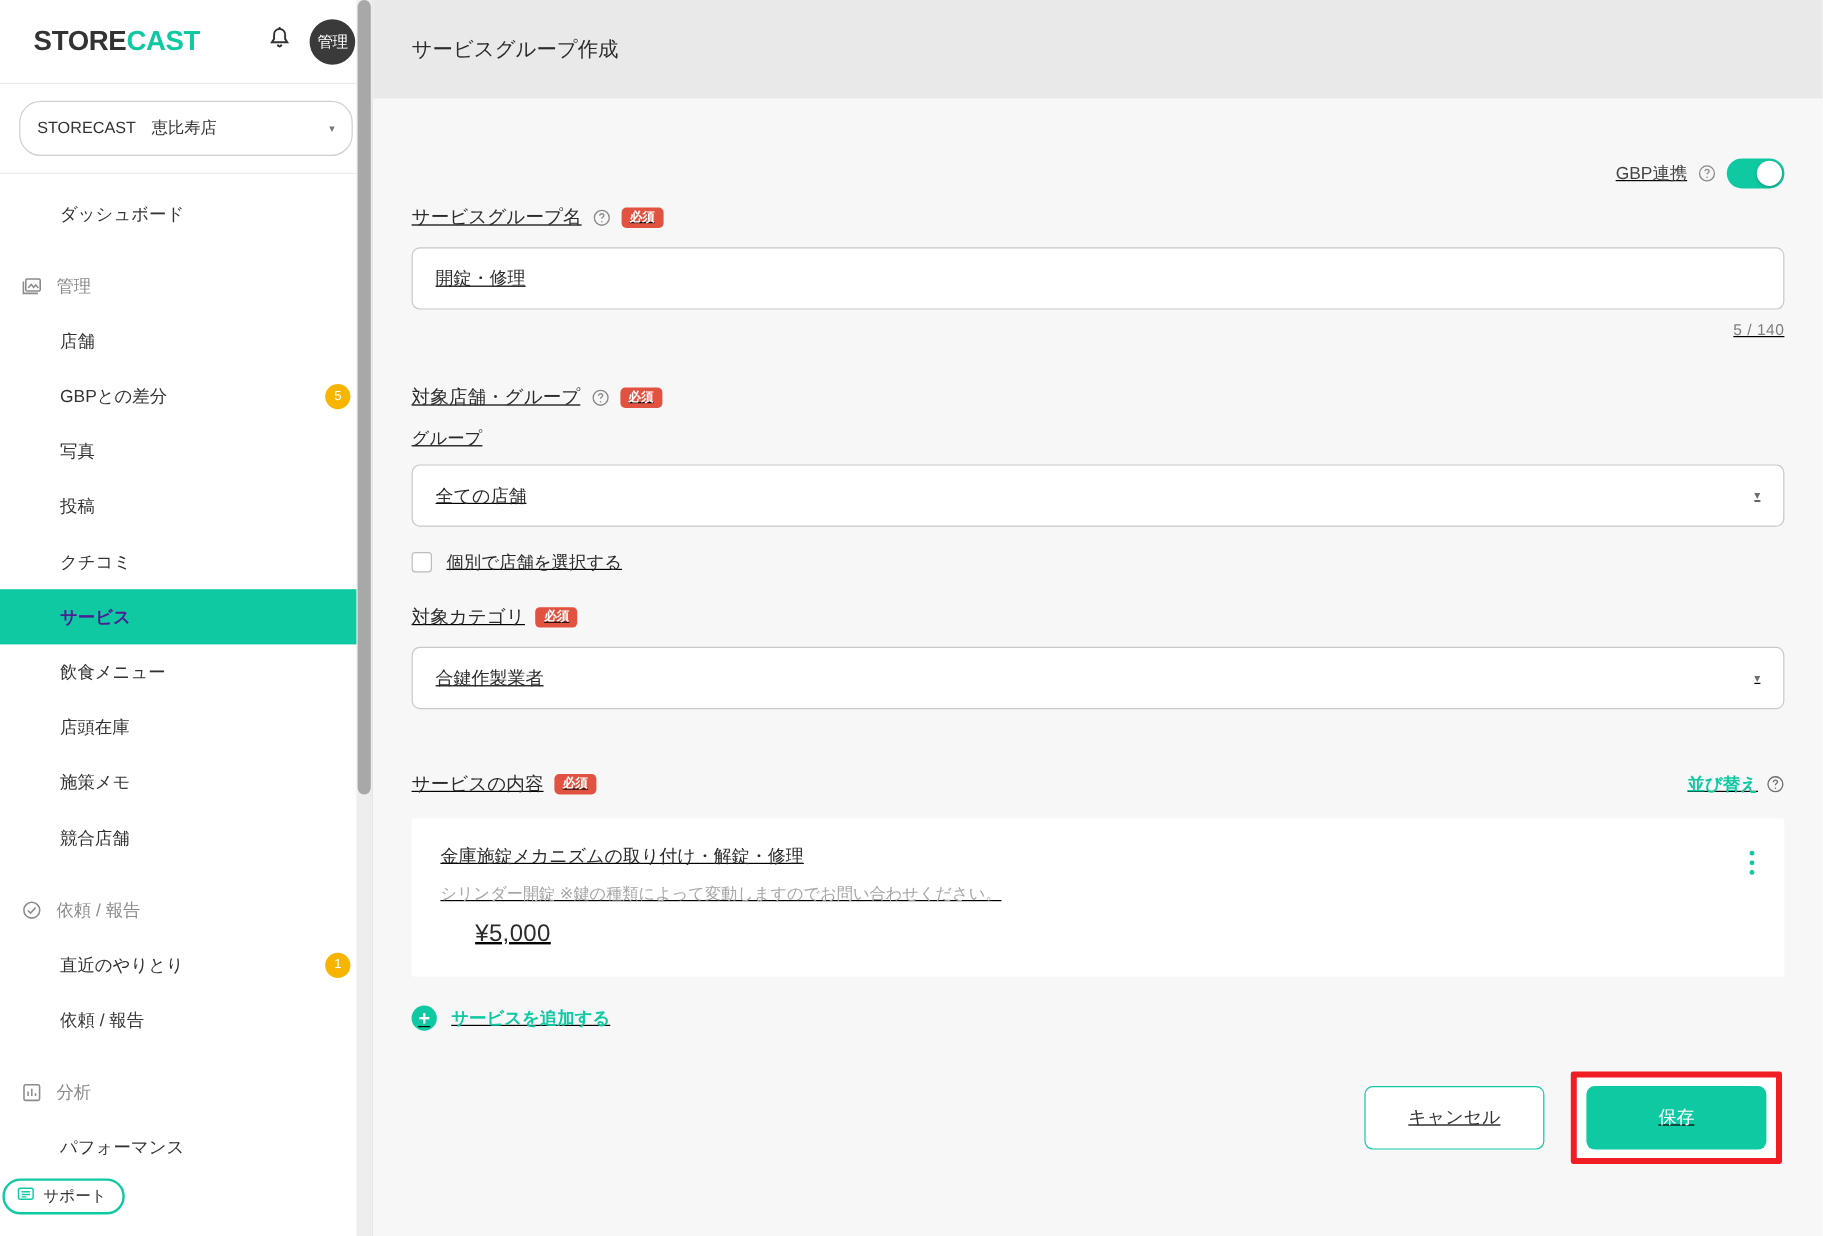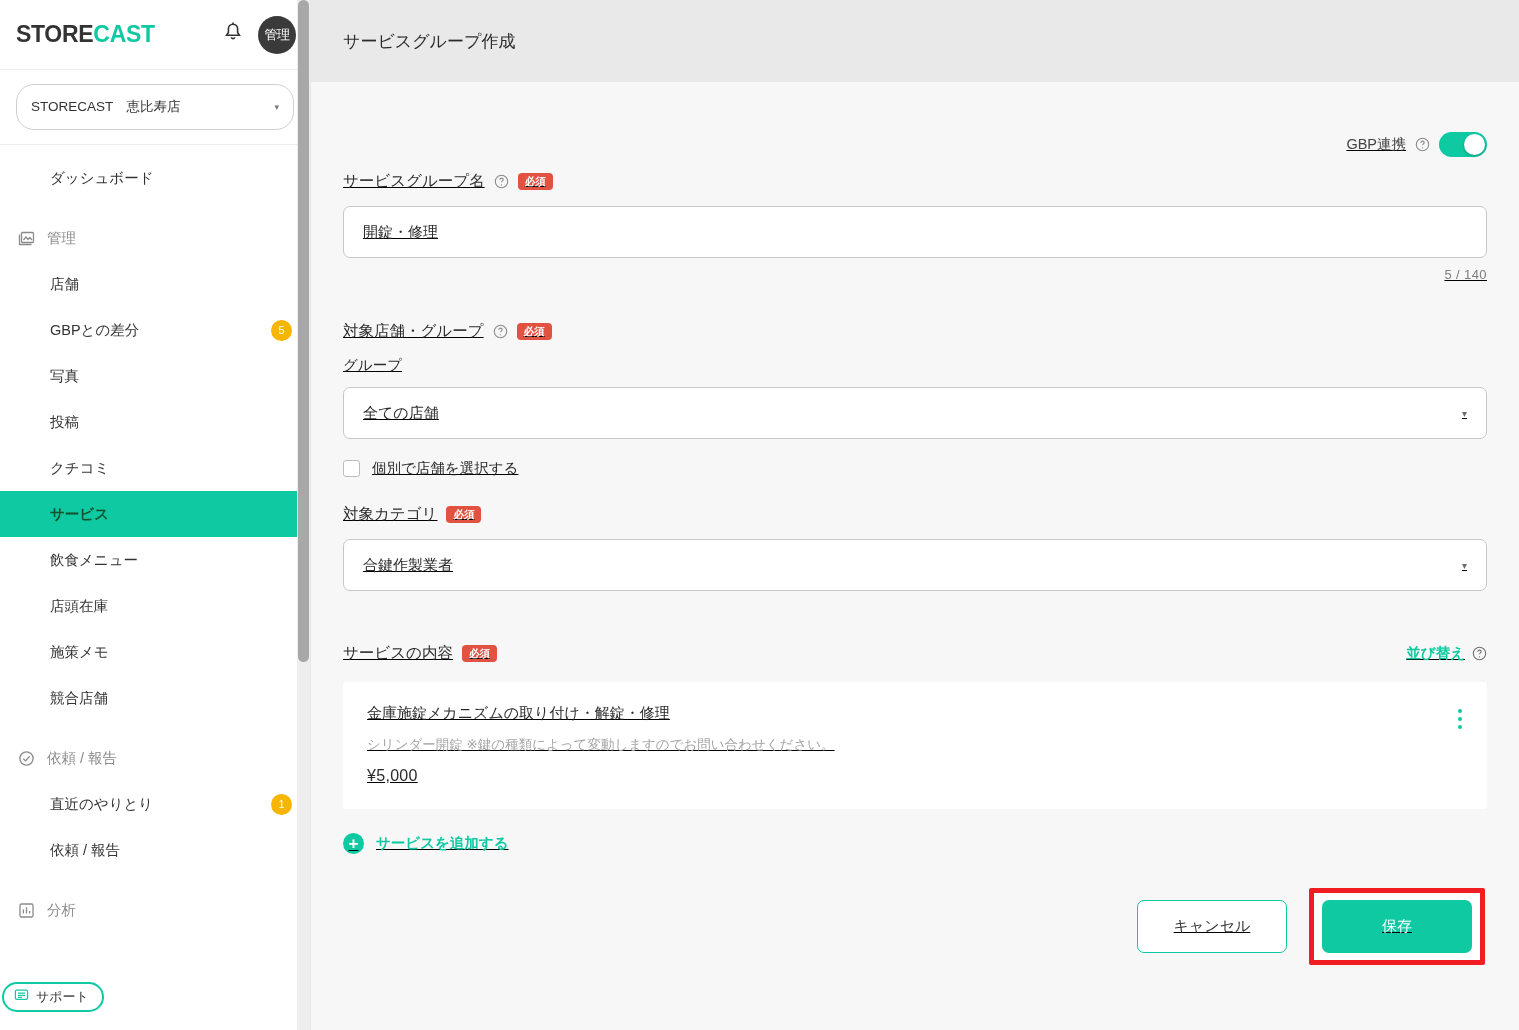--- a/index.html
+++ b/index.html
@@ -13,21 +13,21 @@
   
   .sidebar {
     position: relative; width: 311px; height: 1030px;
     background: #ffffff; flex: 0 0 311px;
     border-right: 1px solid #e6e6e6;
   }
   .sb-header {
     height: 70px; display: flex; align-items: center;
     padding: 0 14px 0 16px; border-bottom: 1px solid #ececec;
   }
-  .logo { font-size: 23px; font-weight: 700; letter-spacing: -0.3px; flex: 1; }
+  .logo { font-size: 23px; font-weight: 700; letter-spacing: -0.3px; flex: 1; margin-left: 12px; }
   .logo .store { color: #333333; }
   .logo .cast { color: #0FC9A2; }
   .bell-btn {
     width: 34px; height: 34px; display: flex; align-items: center;
     justify-content: center; cursor: pointer; margin-right: 8px;
   }
   .avatar {
     width: 38px; height: 38px; border-radius: 50%;
     background: #3a3a3a; color: #ffffff; font-size: 13px;
     display: flex; align-items: center; justify-content: center;
@@ -45,21 +45,21 @@
   .store-select .caret { margin-left: auto; color: #777; font-size: 9px; }
 
   .nav { position: relative; padding-top: 10px; }
   .nav-item {
     height: 46px; display: flex; align-items: center;
     padding-left: 50px; font-size: 14.5px; color: #333;
     cursor: pointer; position: relative;
   }
   .nav-item.top-level { padding-left: 18px; color: #8b8b8b; font-size: 14.5px; }
   .nav-item.top-level .nv-ic { margin-right: 12px; display:flex; }
-  .nav-item.active { background: #0FC9A2; color: #14532d; font-weight: 600; }
+  .nav-item.active { background: #0FC9A2; color: #4c1d95; font-weight: 600; }
   .nav-item .badge {
     position: absolute; right: 18px; width: 21px; height: 21px;
     border-radius: 50%; background: #F7B500; color: #fff;
     font-size: 11px; display: flex; align-items: center; justify-content: center;
   }
   .nav-gap { height: 14px; }
 
   
   .sb-track {
     position: absolute; right: 0px; top: 0; width: 13px; height: 1030px;
@@ -155,21 +155,21 @@
     color: #0FC9A2; font-size: 14.5px; cursor: pointer; font-weight: 600;
   }
   .sort-link .help-ic { color: #6f6f6f; }
 
   .svc-card {
     background: #ffffff; border-radius: 3px; padding: 22px 24px 24px 24px;
     position: relative; min-height: 118px;
   }
   .svc-title { font-size: 15px; color: #2b2b2b; margin-bottom: 13px; }
   .svc-desc { font-size: 13.5px; color: #a5a5a5; margin-bottom: 13px; }
-  .svc-price { font-size: 16px; color: #2b2b2b; letter-spacing: 0.3px; }
+  .svc-price { font-size: 20px; color: #2b2b2b; letter-spacing: 0.3px; margin-left: 29px; }
   .kebab {
     position: absolute; right: 22px; top: 24px;
     display: flex; flex-direction: column; gap: 4px; cursor: pointer;
     padding: 3px;
   }
   .kebab i { width: 4px; height: 4px; border-radius: 50%; background: #0FC9A2; display:block; }
 
   .add-svc {
     display: flex; align-items: center; gap: 12px;
     margin-top: 24px; color: #0FC9A2; font-size: 14.5px;
@@ -306,20 +306,23 @@
       <div class="nav-item top-level">
         <span class="nv-ic">
           <svg width="17" height="17" viewBox="0 0 17 17" fill="none" stroke="#8b8b8b" stroke-width="1.3">
             <rect x="2" y="2" width="13" height="13" rx="1.4"></rect>
             <path d="M5.4 11.4V7.6M8.5 11.4V5.3M11.6 11.4V9"></path>
           </svg>
         </span>
         <span>分析</span>
       </div>
 
+      <div class="nav-item">
+        <span>パフォーマンス</span>
+      </div>
     </nav>
 
     <div class="support-pill">
       <span>
         <svg width="15" height="15" viewBox="0 0 15 15" fill="none" stroke="#0FC9A2" stroke-width="1.2">
           <rect x="1.4" y="2.2" width="12.2" height="9.2" rx="1.4"></rect>
           <path d="M4 5.2h7M4 7.4h7M4 9.4h4"></path>
         </svg>
       </span>
       <span>サポート</span>

